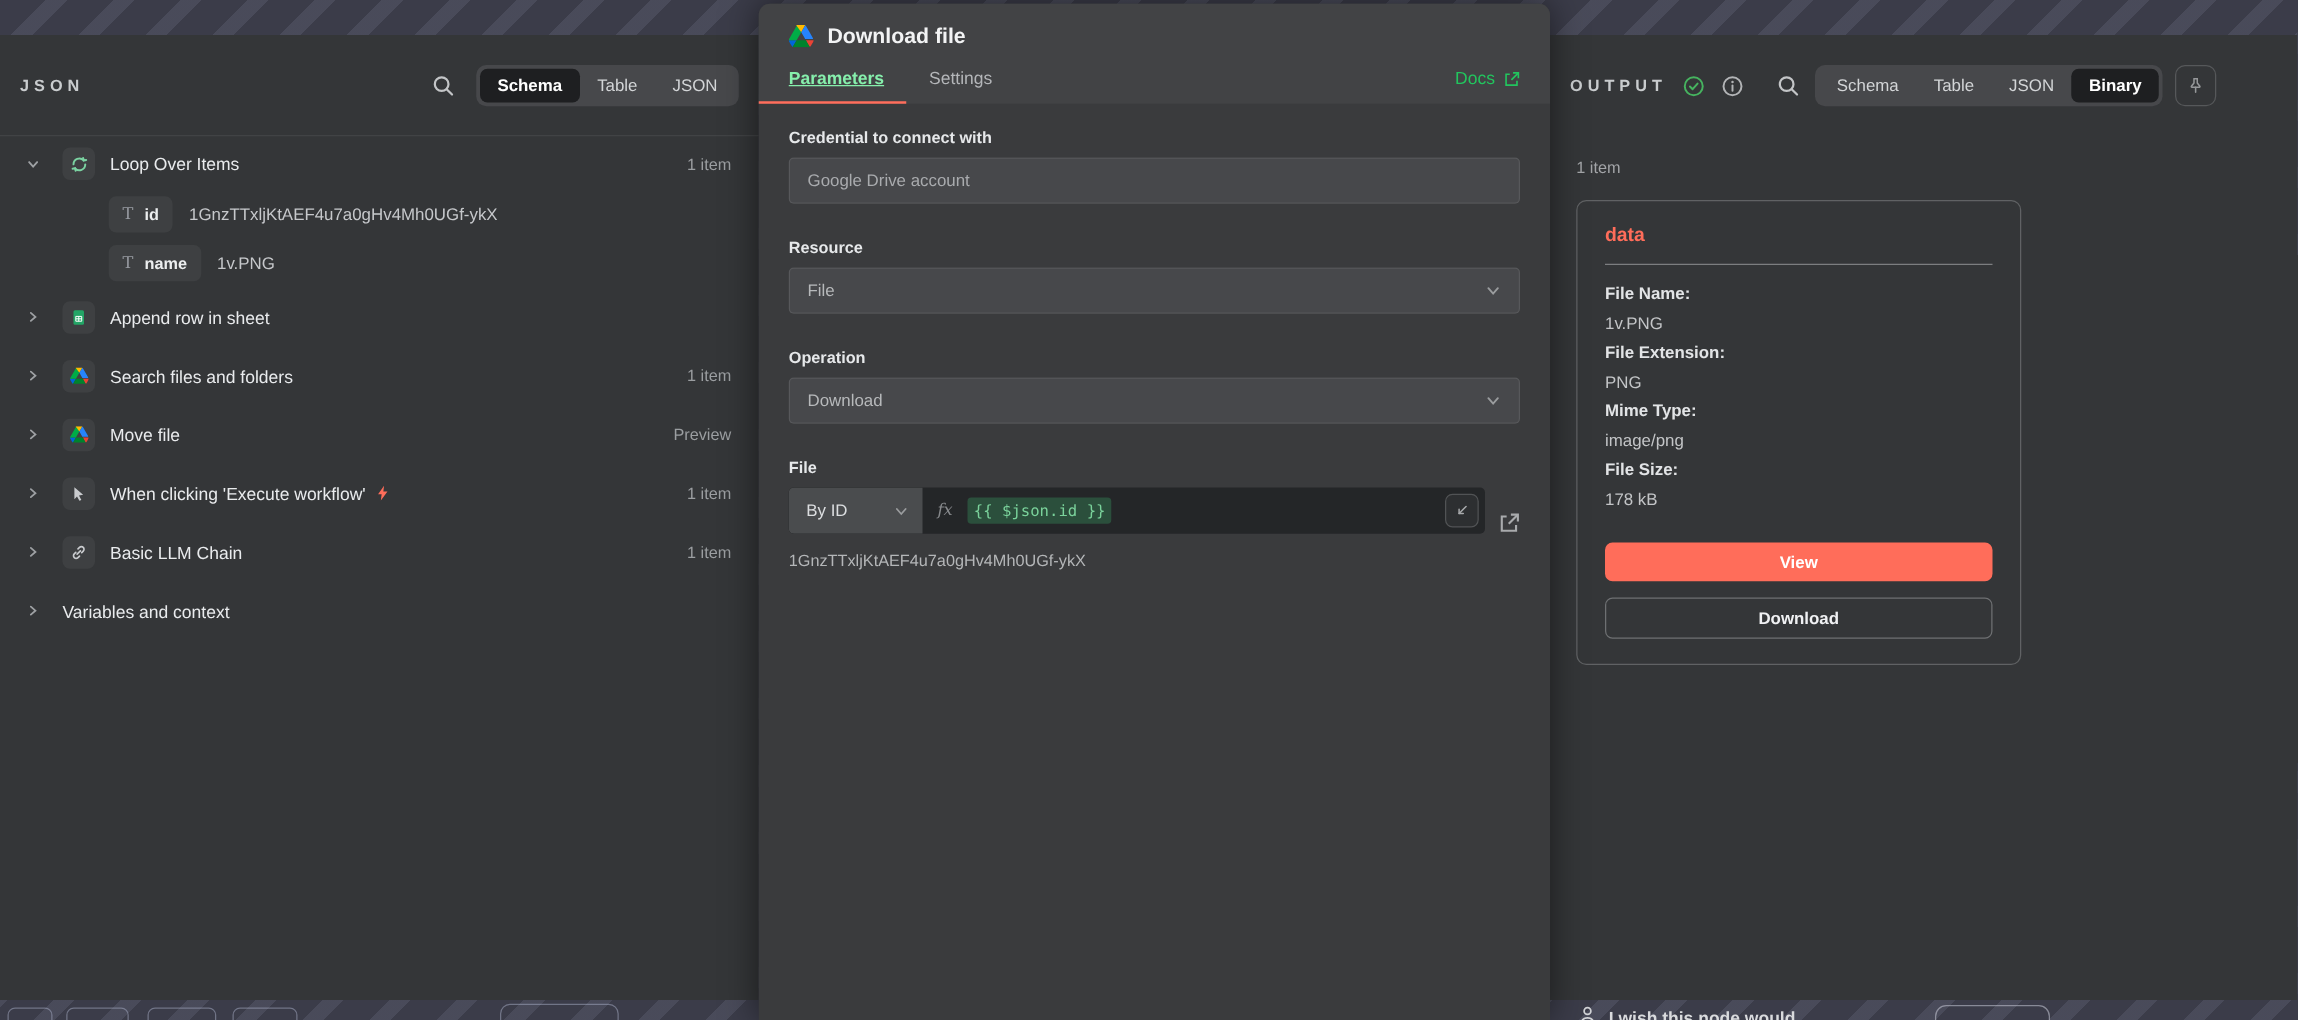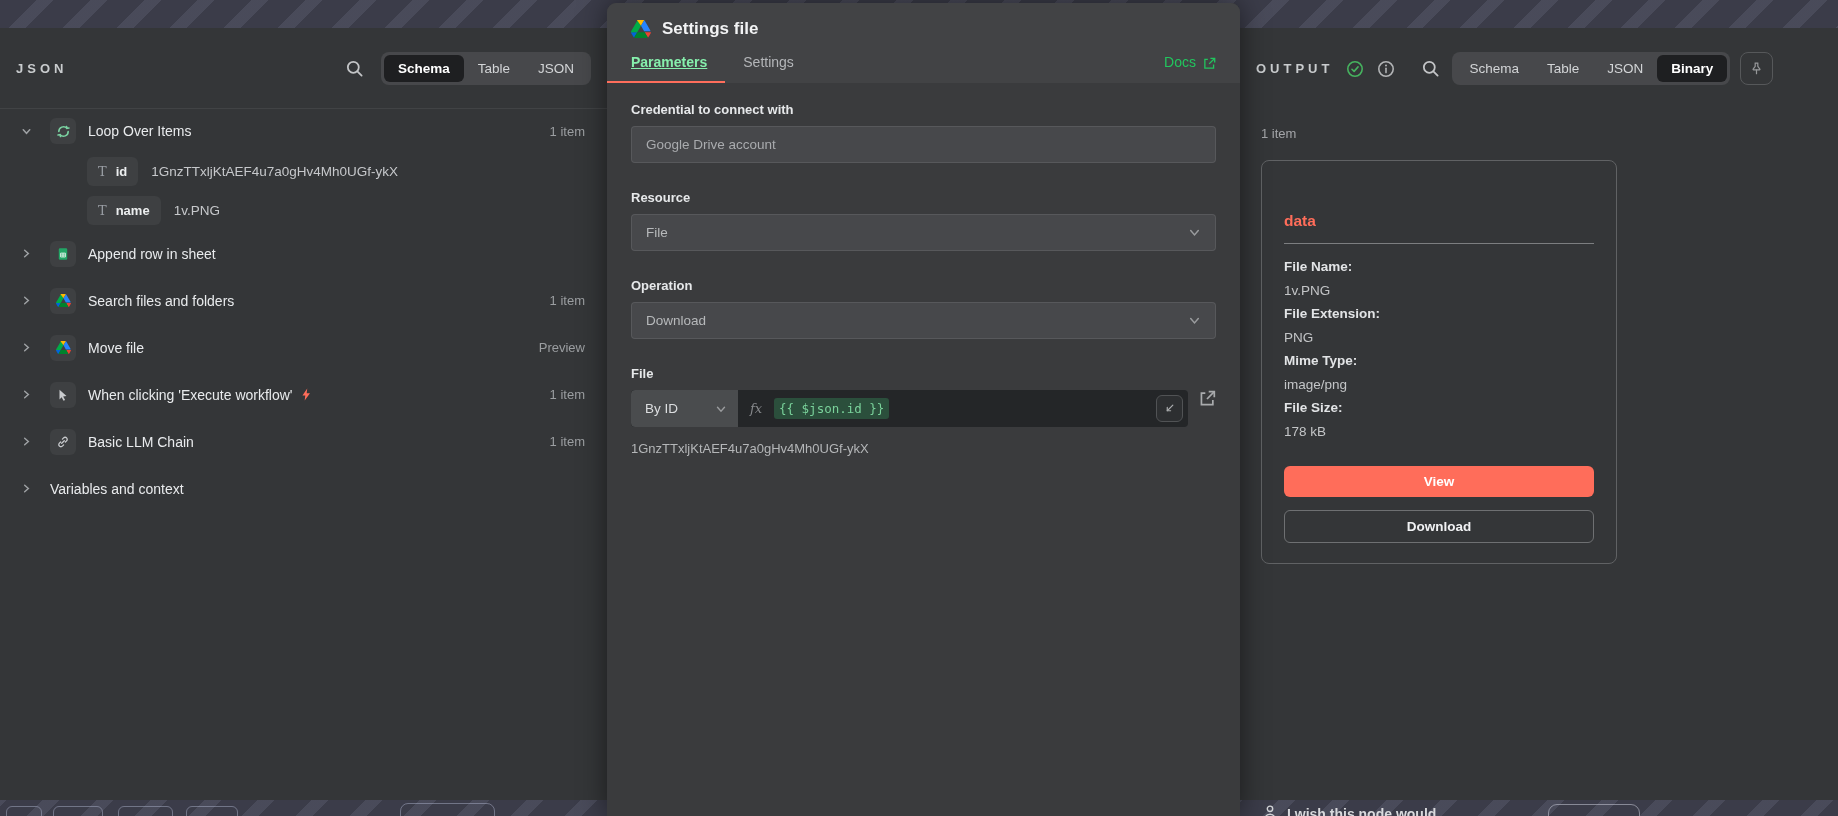--- a/index.html
+++ b/index.html
@@ -65,21 +65,21 @@
                padding-bottom:13px; cursor:pointer; }
 
   .modal-body { padding:19px 24px 0; }
   .form-group { margin-bottom:27px; }
   .form-label { font-size:13px; font-weight:600; color:#e6e8ea; margin-bottom:9px; }
   .form-box { height:37px; background:#47484b; border:1px solid rgba(255,255,255,0.09); border-radius:4px;
               display:flex; align-items:center; padding:0 14px; font-size:13.5px; color:#a9abae; cursor:pointer; }
   .form-box .chevron { margin-left:auto; color:#9a9c9e; }
   .form-box.select { color:#b7b9bb; }
 
-  .file-row { display:flex; align-items:flex-start; gap:11px; }
+  .file-row { display:flex; align-items:flex-end; gap:11px; }
   .expr-wrap { flex:1; display:flex; align-items:stretch; height:37px; background:#242628; border-radius:4px;
                position:relative; overflow:hidden; }
   .by-id { width:107px; background:#4a4c4e; display:flex; align-items:center; padding:0 11px 0 14px;
            font-size:13.5px; color:#dcdee0; border-radius:4px 0 0 4px; cursor:pointer; flex:none; }
   .by-id .chevron { margin-left:auto; color:#9a9c9e; }
   .fx { width:36px; display:flex; align-items:center; justify-content:center; flex:none;
         font-family:"DejaVu Serif", serif; font-style:italic; font-size:13px; color:#86888b; }
   .expr-text { display:flex; align-items:center; }
   .expr-text code { font-family:"DejaVu Sans Mono", monospace; font-size:12.5px; color:#7ad29b;
                     background:#2b4f3c; padding:3px 5px; border-radius:3px; }
@@ -89,21 +89,21 @@
   .ext-icon { color:#a9abad; cursor:pointer; flex:none; }
 
   .expr-result { margin-top:-13px; margin-bottom:26px; font-size:13px; color:#b4b6b8; }
 
   .options-hr { border:none; border-top:1px solid #55575a; margin:13px 0 0; }
   .no-props { margin:26px 0 0 20px; font-size:13.5px; color:#b0b2b4; }
 
   
   .items-label { margin:17px 0 0 21px; font-size:13px; color:#a3a5a8; }
   .binary-card { margin:19px 0 0 21px; width:356px; border:1px solid #606264; border-radius:8px; padding:19px 22px 20px; }
-  .card-key { color:#ff6d5a; font-size:15.5px; font-weight:700;margin-top:32px; }
+  .card-key { color:#ff6d5a; font-size:15.5px; font-weight:700; }
   .card-hr { border:none; border-top:1px solid #7c7e80; margin:13px 0 11px; }
   .meta-label { font-size:13.5px; font-weight:700; color:#e2e4e6; line-height:23.5px; }
   .meta-value { font-size:13.5px; color:#c3c5c7; line-height:23.5px; }
   .card-buttons { display:flex; justify-content:center; gap:13px; margin-top:23px;flex-direction:column; }
   .view-btn { background:#ff6d5a; color:#fff; font-size:13.5px; font-weight:700; border:none;
               padding:8px 19px; border-radius:6px; cursor:pointer; font-family:inherit; }
   .download-btn { background:transparent; color:#f0f1f3; font-size:13.5px; font-weight:600;
                   border:1px solid #6e7072; padding:8px 15px; border-radius:6px; cursor:pointer; font-family:inherit; }
 
   
@@ -331,21 +331,21 @@
       <span>
         <svg width="20" height="17.9" viewBox="0 0 24 21.45">
             <path d="m1.815 18.384 1.059 1.828c.22.385.536.688.908.908l3.781-6.545H0c0 .426.11.853.33 1.237z" fill="#0066da"></path>
             <path d="m12.004 6.875-3.781-6.545c-.372.22-.688.522-.908.907l-6.985 12.1A2.492 2.492 0 0 0 0 14.575h7.563z" fill="#00ac47"></path>
             <path d="m20.226 21.12c.372-.22.688-.522.908-.907l.44-.757 2.104-3.643c.22-.385.33-.812.33-1.238h-7.564l1.61 3.163z" fill="#ea4335"></path>
             <path d="m12.004 6.875 3.781-6.545c-.371-.22-.797-.33-1.237-.33H8.46c-.44 0-.866.124-1.237.33z" fill="#ffba00"></path>
             <path d="m16.445 14.575H7.563l-3.781 6.545c.371.22.797.33 1.237.33h13.97c.44 0 .867-.124 1.238-.33z" fill="#00832d"></path>
             <path d="m20.185 7.288-3.492-6.05a2.472 2.472 0 0 0-.908-.908l-3.781 6.545 3.781 6.545h7.55c0-.426-.11-.853-.33-1.237z" fill="#2684fc"></path>
           </svg>
       </span>
-      <span class="modal-title">Settings file</span>
+      <span class="modal-title">Download file</span>
     </div>
     <div class="modal-tabs">
       <span class="mtab active">Parameters</span>
       <span class="mtab">Settings</span>
       <span class="docs-link">
         <span>Docs</span>
         <svg width="13" height="13" viewBox="0 0 14 14" fill="none" stroke="currentColor" stroke-width="1.4">
             <path d="M5.2 2.6H2v9.4h9.4V8.2"></path>
             <path d="M8 1.4h4.6V6"></path>
             <path d="M12.2 1.8L6.6 7.4"></path>

